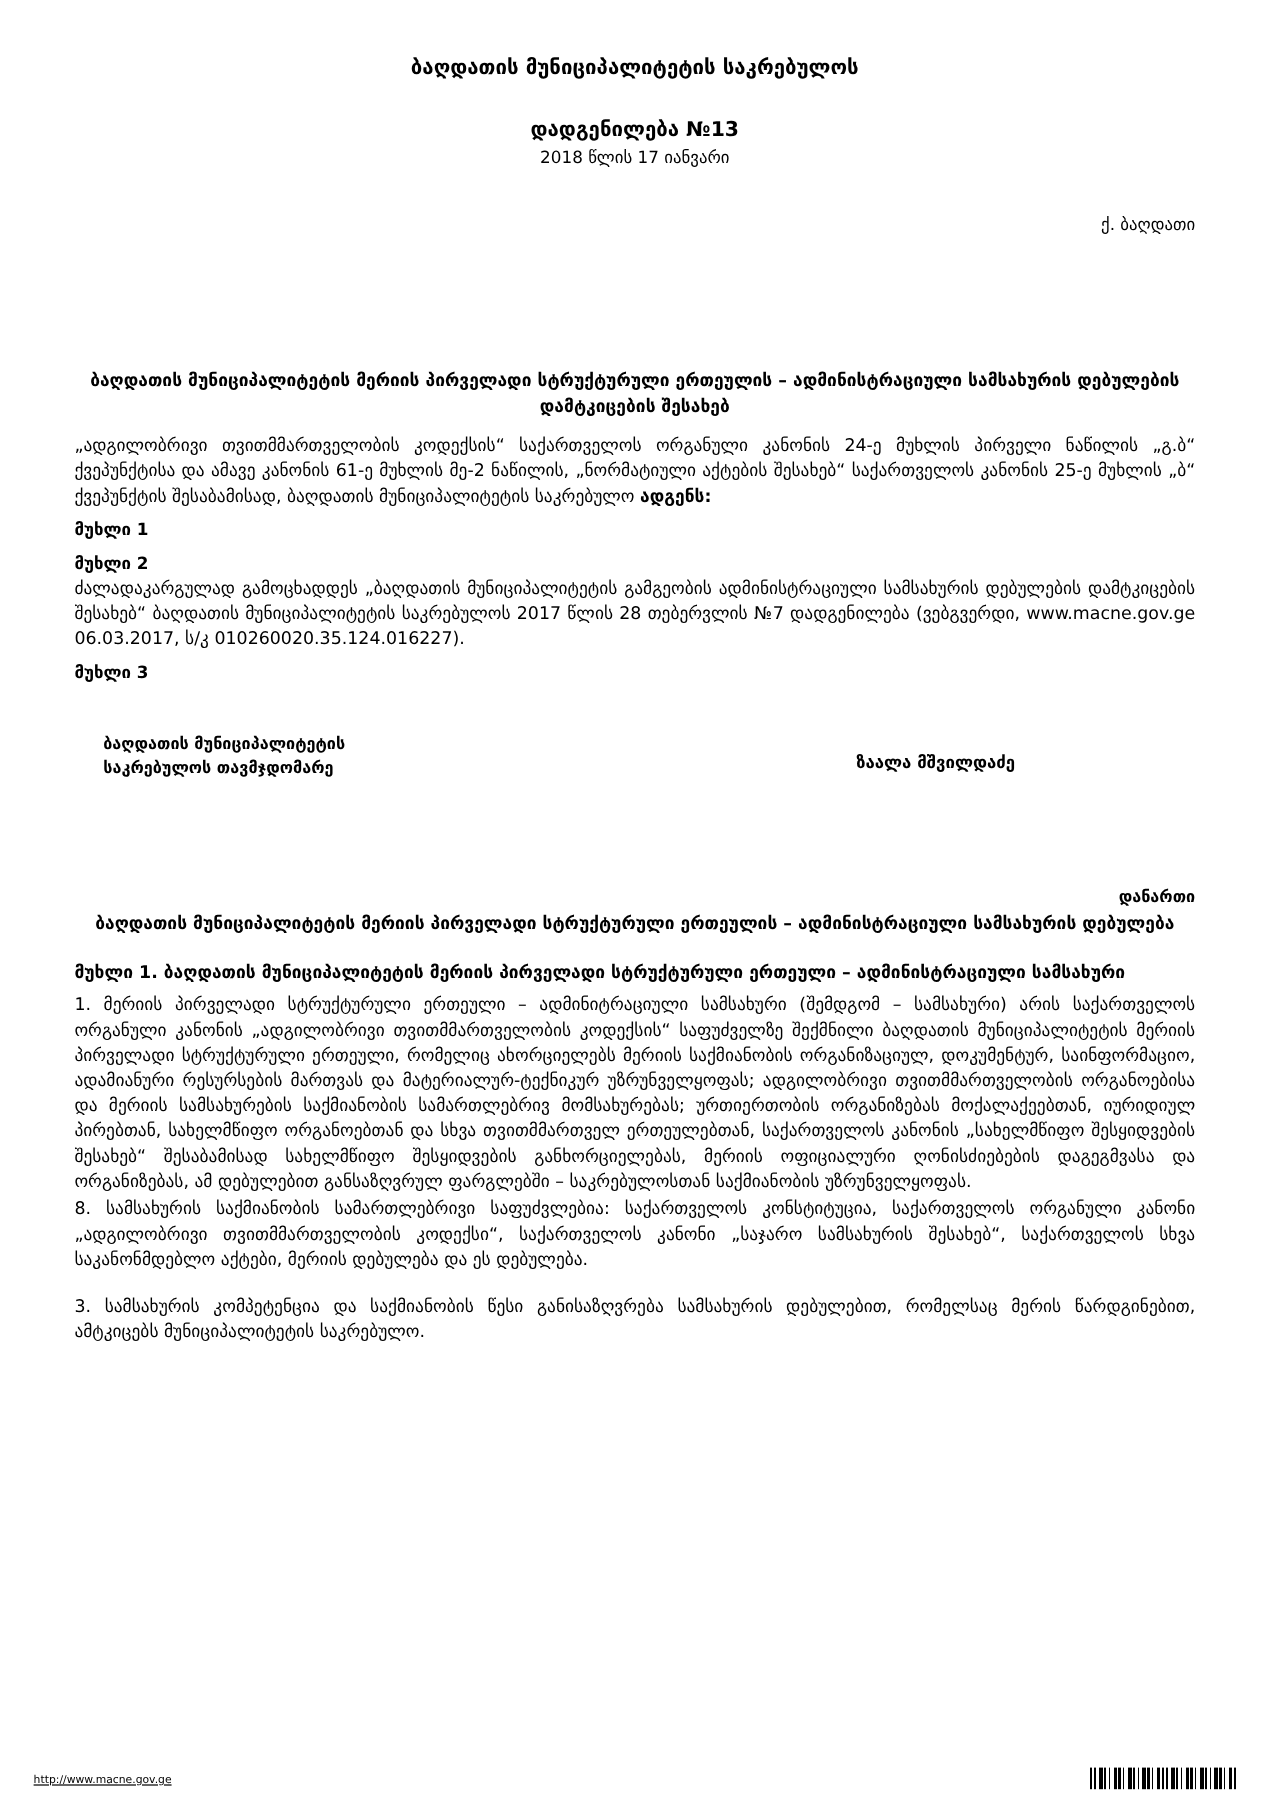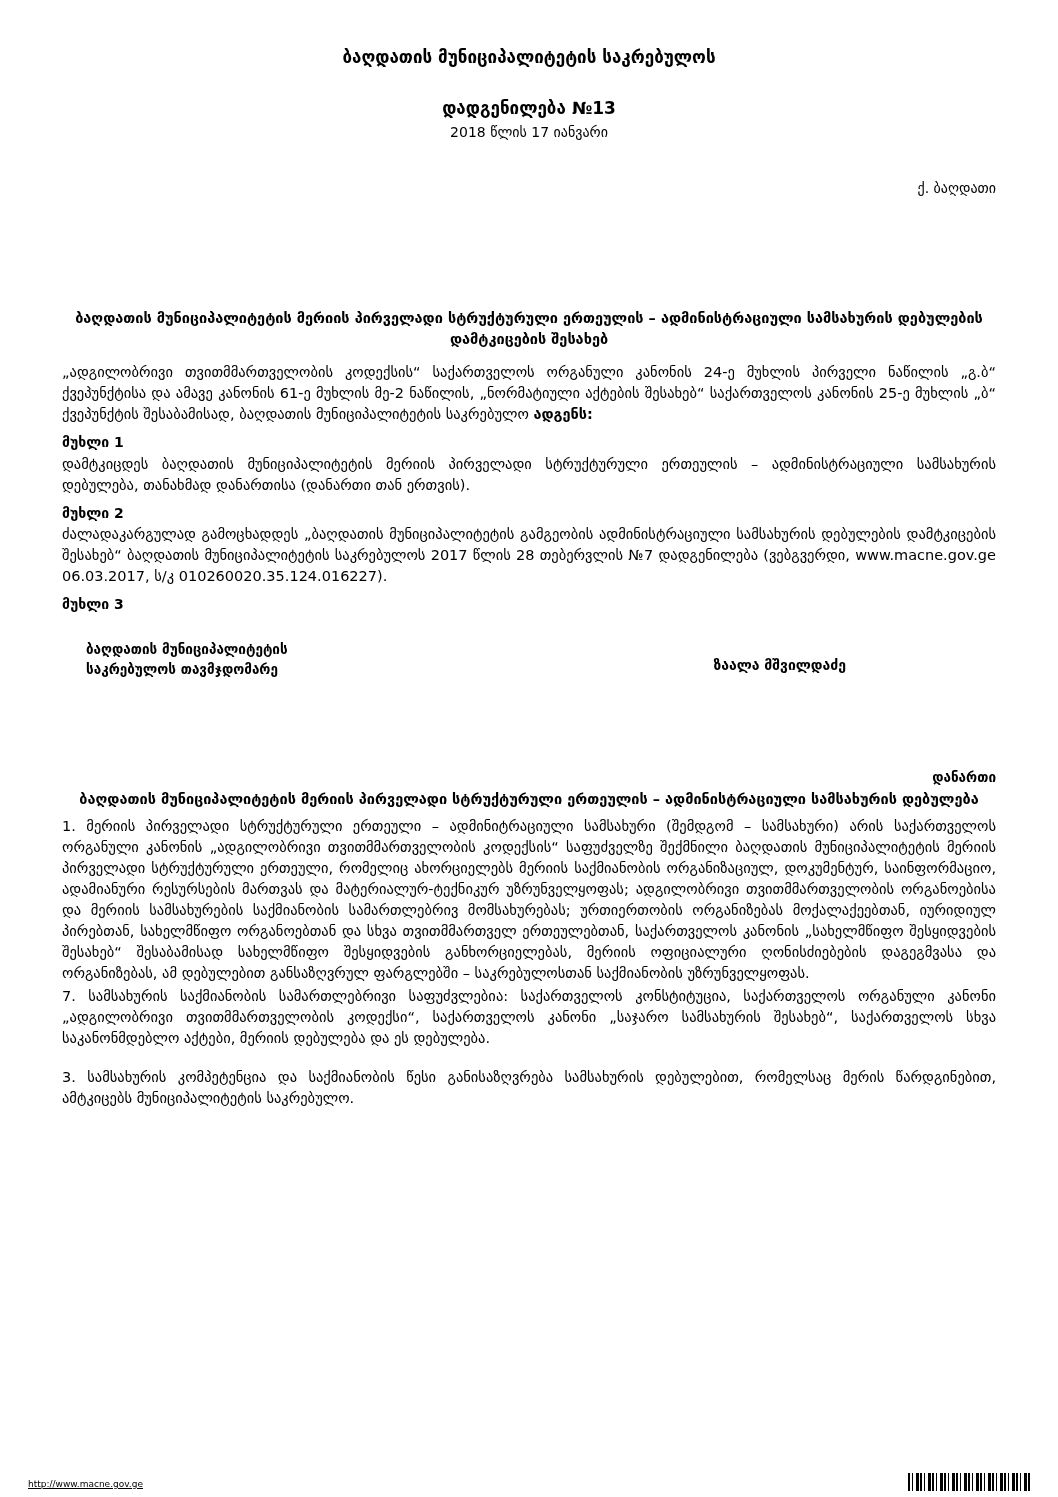--- a/index.html
+++ b/index.html
@@ -70,21 +70,21 @@
     line-height: 1.4;
   }
   .article-body {
     font-size: 14.5px;
     line-height: 1.45;
     text-align: justify;
     margin-top: 1px;
   }
 
   .sign-block {
-    margin-top: 24px;
+    margin-top: 38px;
     position: relative;
     min-height: 58px;
   }
   .sign-left {
     font-size: 13.5px;
     font-weight: bold;
     line-height: 1.5;
     width: 360px;
     margin-left: 24px;
   }
@@ -169,42 +169,42 @@
 
   <div class="doc-date">2018 წლის 17 იანვარი</div>
 
   <div class="doc-city">ქ. ბაღდათი</div>
 
   <div class="section-title">ბაღდათის მუნიციპალიტეტის მერიის პირველადი სტრუქტურული ერთეულის – ადმინისტრაციული სამსახურის დებულების დამტკიცების შესახებ</div>
 
   <div class="preamble"><span>„ადგილობრივი თვითმმართველობის კოდექსის“ საქართველოს ორგანული კანონის 24-ე მუხლის პირველი ნაწილის „გ.ბ“ ქვეპუნქტისა და ამავე კანონის 61-ე მუხლის მე-2 ნაწილის, „ნორმატიული აქტების შესახებ“ საქართველოს კანონის 25-ე მუხლის „ბ“ ქვეპუნქტის შესაბამისად, ბაღდათის მუნიციპალიტეტის საკრებულო </span><span class="decides">ადგენს:</span></div>
 
   <div class="article-head">მუხლი 1</div>
-  <div class="article-body">დამტკიცდეს ბაღდათის მუნიციპალიტეტის მერიის პირველადი სტრუქტურული ერთეულის – ადმინისტრაციული სამსახურის დებულება, თანახმად დანართისა (დანართი თან ერთვის).</div>
 
   <div class="article-head">მუხლი 2</div>
   <div class="article-body">ძალადაკარგულად გამოცხადდეს „ბაღდათის მუნიციპალიტეტის გამგეობის ადმინისტრაციული სამსახურის დებულების დამტკიცების შესახებ“ ბაღდათის მუნიციპალიტეტის საკრებულოს 2017 წლის 28 თებერვლის №7 დადგენილება (ვებგვერდი, www.macne.gov.ge 06.03.2017, ს/კ 010260020.35.124.016227).</div>
 
   <div class="article-head">მუხლი 3</div>
 
   <div class="sign-block">
     <div class="sign-left">
       <div>ბაღდათის მუნიციპალიტეტის</div>
       <div>საკრებულოს თავმჯდომარე</div>
     </div>
     <div class="sign-right">ზაალა მშვილდაძე</div>
   </div>
 
   <div class="annex-label">დანართი</div>
 
   <div class="annex-title">ბაღდათის მუნიციპალიტეტის მერიის პირველადი სტრუქტურული ერთეულის – ადმინისტრაციული სამსახურის დებულება</div>
 
+  <div class="annex-article-head">მუხლი 1. ბაღდათის მუნიციპალიტეტის მერიის პირველადი სტრუქტურული ერთეული – ადმინისტრაციული სამსახური</div>
 
   <div class="para">1. მერიის პირველადი სტრუქტურული ერთეული – ადმინიტრაციული სამსახური (შემდგომ – სამსახური) არის საქართველოს ორგანული კანონის „ადგილობრივი თვითმმართველობის კოდექსის“ საფუძველზე შექმნილი ბაღდათის მუნიციპალიტეტის მერიის პირველადი სტრუქტურული ერთეული, რომელიც ახორციელებს მერიის საქმიანობის ორგანიზაციულ, დოკუმენტურ, საინფორმაციო, ადამიანური რესურსების მართვას და მატერიალურ-ტექნიკურ უზრუნველყოფას; ადგილობრივი თვითმმართველობის ორგანოებისა და მერიის სამსახურების საქმიანობის სამართლებრივ მომსახურებას; ურთიერთობის ორგანიზებას მოქალაქეებთან, იურიდიულ პირებთან, სახელმწიფო ორგანოებთან და სხვა თვითმმართველ ერთეულებთან, საქართველოს კანონის „სახელმწიფო შესყიდვების შესახებ“ შესაბამისად სახელმწიფო შესყიდვების განხორციელებას, მერიის ოფიციალური ღონისძიებების დაგეგმვასა და ორგანიზებას, ამ დებულებით განსაზღვრულ ფარგლებში – საკრებულოსთან საქმიანობის უზრუნველყოფას.</div>
-  <div class="para tight">7. სამსახურის საქმიანობის სამართლებრივი საფუძვლებია: საქართველოს კონსტიტუცია, საქართველოს ორგანული კანონი „ადგილობრივი თვითმმართველობის კოდექსი“, საქართველოს კანონი „საჯარო სამსახურის შესახებ“, საქართველოს სხვა საკანონმდებლო აქტები, მერიის დებულება და ეს დებულება.</div>
+  <div class="para tight">8. სამსახურის საქმიანობის სამართლებრივი საფუძვლებია: საქართველოს კონსტიტუცია, საქართველოს ორგანული კანონი „ადგილობრივი თვითმმართველობის კოდექსი“, საქართველოს კანონი „საჯარო სამსახურის შესახებ“, საქართველოს სხვა საკანონმდებლო აქტები, მერიის დებულება და ეს დებულება.</div>
   <div class="para gap">3. სამსახურის კომპეტენცია და საქმიანობის წესი განისაზღვრება სამსახურის დებულებით, რომელსაც მერის წარდგინებით, ამტკიცებს მუნიციპალიტეტის საკრებულო.</div>
 
   <div class="footer">
     <a class="footer-url" href="#">http://www.macne.gov.ge</a>
     <div class="barcode"></div>
   </div>
 
 </div>
 
 </body></html>

